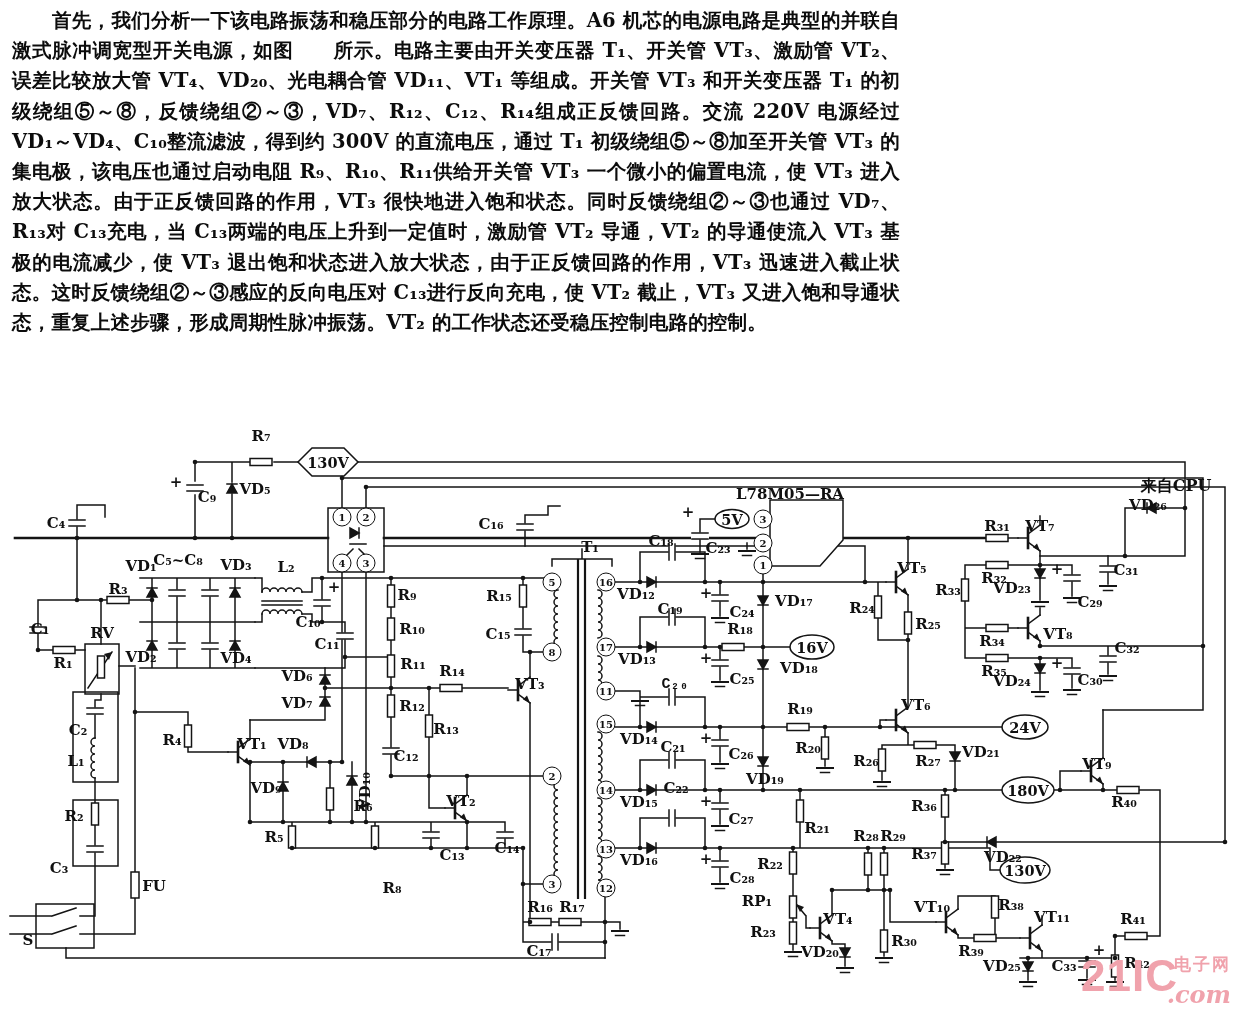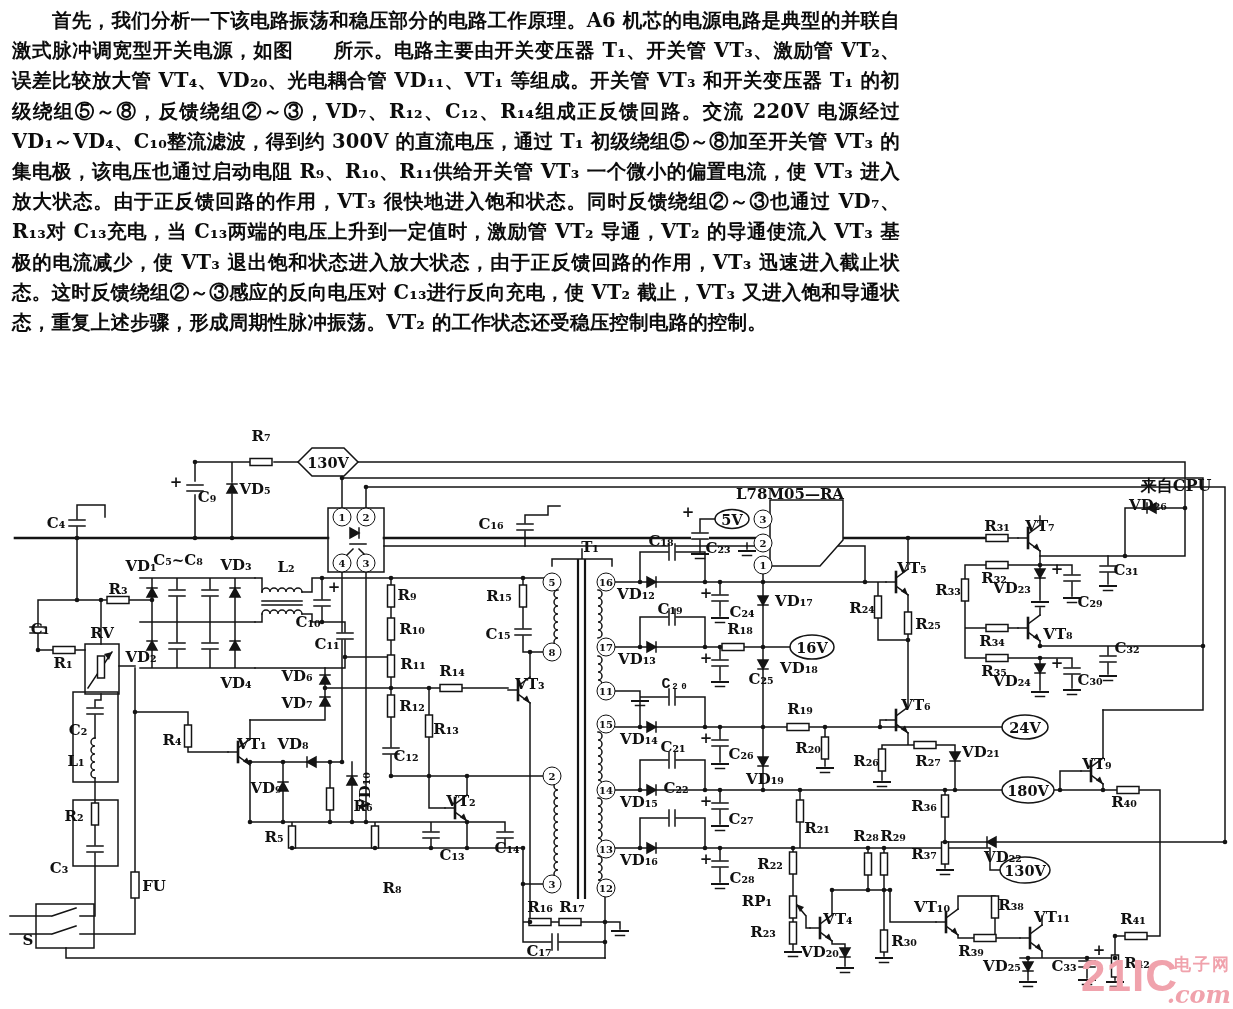--- a/index.html
+++ b/index.html
@@ -400,21 +400,21 @@
     <span class="lbl p" style="left: 56px; top: 523px;">C₄</span>
     <span class="lbl p" style="left: 40px; top: 629px;">C₁</span>
     <span class="lbl p" style="left: 63px; top: 663px;">R₁</span>
     <span class="lbl p" style="left: 102px; top: 633px;">RV</span>
     <span class="lbl p" style="left: 141px; top: 566px;">VD₁</span>
     <span class="lbl p" style="left: 178px; top: 560px;">C₅~C₈</span>
     <span class="lbl p" style="left: 236px; top: 565px;">VD₃</span>
     <span class="lbl p" style="left: 286px; top: 567px;">L₂</span>
     <span class="lbl p" style="left: 118px; top: 589px;">R₃</span>
     <span class="lbl p" style="left: 141px; top: 657px;">VD₂</span>
-    <span class="lbl p" style="left: 236px; top: 658px; margin-top: 25px;">VD₄</span>
+    <span class="lbl p" style="left: 236px; top: 658px;">VD₄</span>
     <span class="lbl p" style="left: 308px; top: 622px;">C₁₀</span>
     <span class="lbl p" style="left: 327px; top: 644px;">C₁₁</span>
     <span class="lbl p" style="left: 78px; top: 730px;">C₂</span>
     <span class="lbl p" style="left: 76px; top: 761px;">L₁</span>
     <span class="lbl p" style="left: 74px; top: 816px;">R₂</span>
     <span class="lbl p" style="left: 59px; top: 868px;">C₃</span>
     <span class="lbl p" style="left: 154px; top: 886px;">FU</span>
     <span class="lbl p" style="left: 28px; top: 940px;">S</span>
     <span class="lbl p" style="left: 172px; top: 740px;">R₄</span>
     <span class="lbl p" style="left: 252px; top: 744px;">VT₁</span>
@@ -453,21 +453,21 @@
     <span class="lbl p" style="left: 673px; top: 747px;">C₂₁</span>
     <span class="lbl p" style="left: 639px; top: 802px;">VD₁₅</span>
     <span class="lbl p" style="left: 676px; top: 788px;">C₂₂</span>
     <span class="lbl p" style="left: 639px; top: 860px;">VD₁₆</span>
     <span class="lbl p" style="left: 790px; top: 494px;">L78M05—RA</span>
     <span class="lbl p" style="left: 718px; top: 548px;">C₂₃</span>
     <span class="lbl p" style="left: 742px; top: 612px;">C₂₄</span>
     <span class="lbl p" style="left: 794px; top: 601px;">VD₁₇</span>
     <span class="lbl p" style="left: 740px; top: 629px;">R₁₈</span>
     <span class="lbl p" style="left: 799px; top: 668px;">VD₁₈</span>
-    <span class="lbl p" style="left: 742px; top: 679px; margin-left: 19px;">C₂₅</span>
+    <span class="lbl p" style="left: 742px; top: 679px;">C₂₅</span>
     <span class="lbl p" style="left: 800px; top: 709px;">R₁₉</span>
     <span class="lbl p" style="left: 808px; top: 748px;">R₂₀</span>
     <span class="lbl p" style="left: 765px; top: 779px;">VD₁₉</span>
     <span class="lbl p" style="left: 741px; top: 754px;">C₂₆</span>
     <span class="lbl p" style="left: 817px; top: 828px;">R₂₁</span>
     <span class="lbl p" style="left: 741px; top: 819px;">C₂₇</span>
     <span class="lbl p" style="left: 742px; top: 878px;">C₂₈</span>
     <span class="lbl p" style="left: 770px; top: 864px;">R₂₂</span>
     <span class="lbl p" style="left: 757px; top: 901px;">RP₁</span>
     <span class="lbl p" style="left: 763px; top: 932px;">R₂₃</span>

